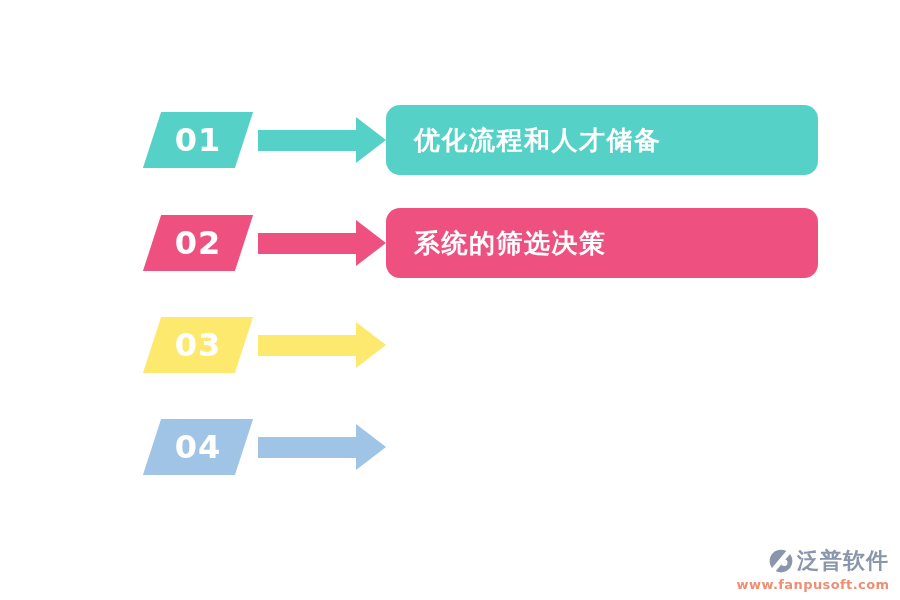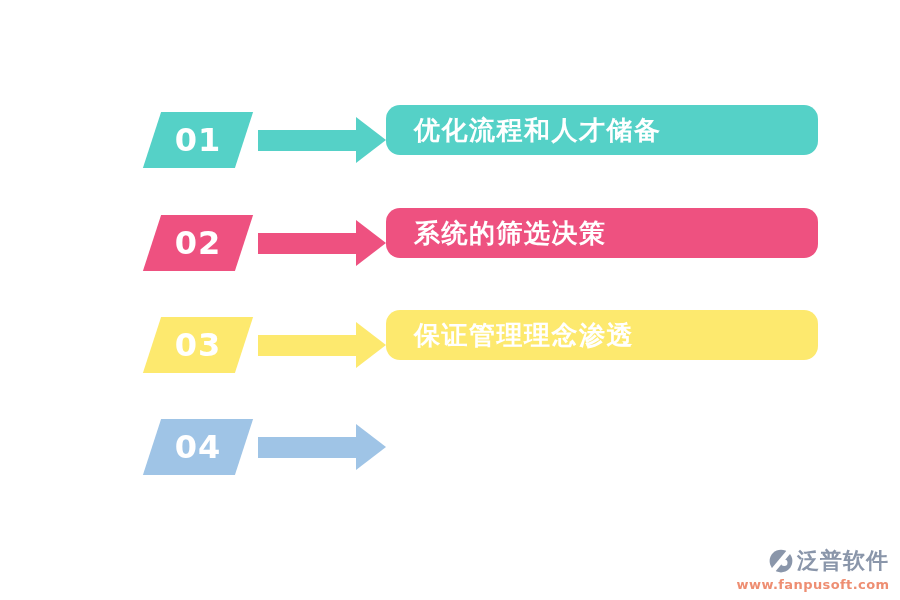--- a/index.html
+++ b/index.html
@@ -29,21 +29,21 @@
   .arrow-shaft{width:98px;height:21px;background:var(--c);}
   .arrow-head{
     width:0;height:0;
     border-top:23px solid transparent;
     border-bottom:23px solid transparent;
     border-left:30px solid var(--c);
   }
 
   
   .bar{
-    position:absolute;left:386px;top:0;width:432px;height:50px;
+    position:absolute;left:386px;top:0;width:432px;height:70px;
     background:var(--c);border-radius:14px;
     display:flex;align-items:center;
     padding-left:28px;box-sizing:border-box;
   }
   .bar-label{
     color:#ffffff;font-size:26px;font-weight:bold;letter-spacing:1.5px;
     white-space:nowrap;
   }
 
   
@@ -84,23 +84,20 @@
   </div>
 
   <div class="step-row row-2" style="--c: #fde96e;">
     <div class="badge">
       <div class="badge-num">03</div>
     </div>
     <div class="arrow">
       <div class="arrow-shaft"></div>
       <div class="arrow-head"></div>
     </div>
-    <div class="bar">
-      <span class="bar-label">保证管理理念渗透</span>
-    </div>
   </div>
 
   <div class="step-row row-3" style="--c: #9fc4e6;">
     <div class="badge">
       <div class="badge-num">04</div>
     </div>
     <div class="arrow">
       <div class="arrow-shaft"></div>
       <div class="arrow-head"></div>
     </div>

